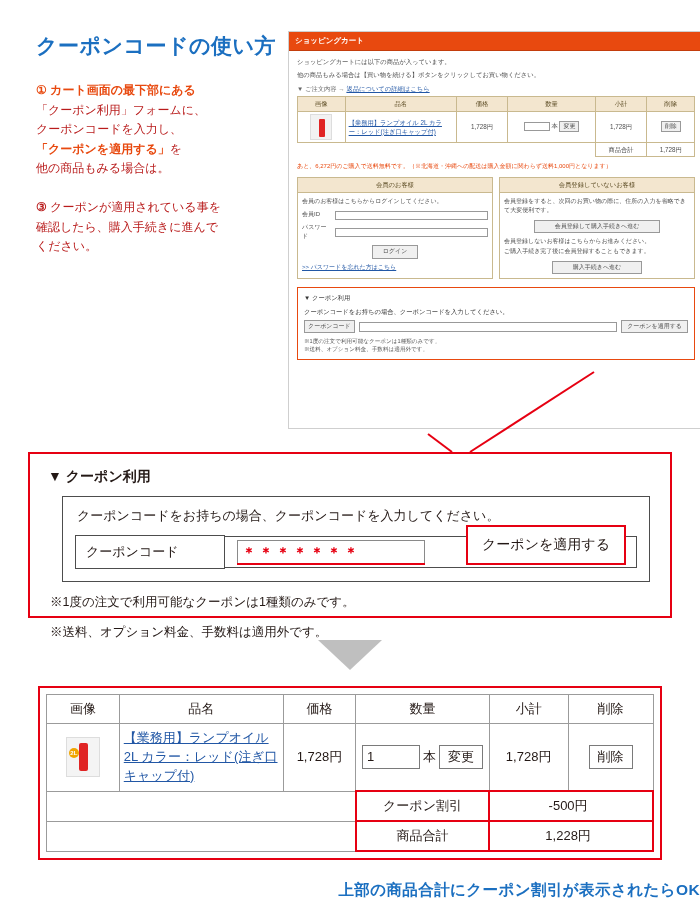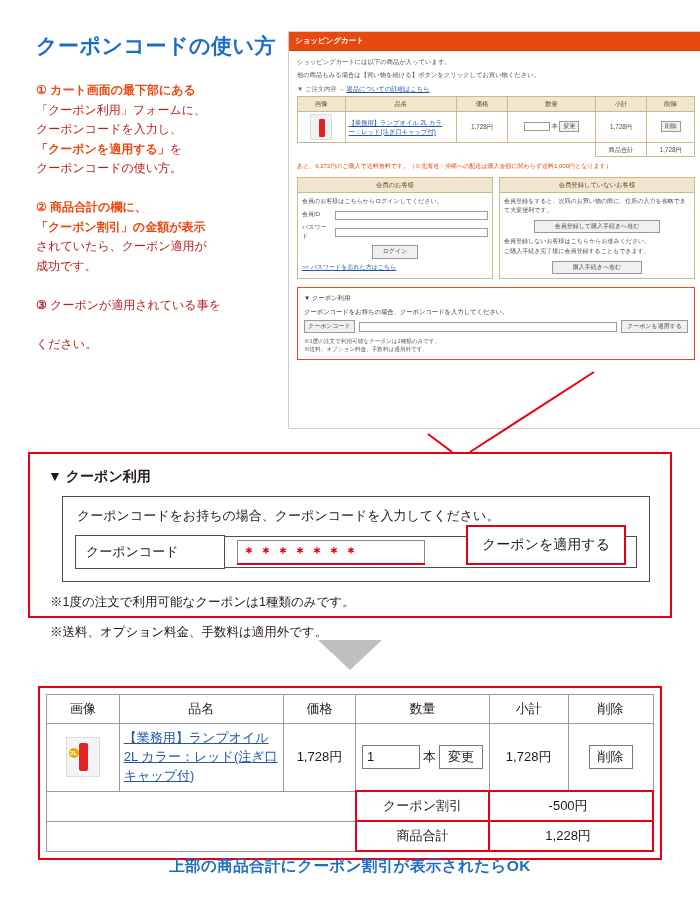--- a/index.html
+++ b/index.html
@@ -183,51 +183,44 @@
     padding:2px 8px; font-size:13px;
   }
   .bc-sumlbl {
     text-align:center !important; border:2px solid #e60012 !important;
   }
   .bc-sumval { text-align:left; padding-right:10px !important; border:2px solid #e60012 !important; }
   .bc-blank { border:1px solid #9b9b9b; }
 
   
   .footer-msg {
-    position:absolute; left:0; top:856px; width:700px; text-align:center;
+    position:absolute; left:0; top:880px; width:700px; text-align:right;
     color:#1b6fc0; font-size:15.5px; font-weight:bold; letter-spacing:0.4px;
   }
 </style>
 </head>
 <body>
 
 <div class="instructions">
   <h1>クーポンコードの使い方</h1>
 
   <div class="step">
     <span class="num or">①</span>
     <span class="or">カート画面の最下部にある</span><br>
     <span class="bk">「クーポン利用」フォーム</span><span class="bk">に、</span><br>
     <span class="bk">クーポンコードを入力し、</span><br>
     <span class="or">「クーポンを適用する」</span><span class="bk">を</span><br>
-    <span class="bk">クーポンコードの使い方。</span>
+    <span class="bk">他の商品もみる場合は。</span>
   </div>
 
-  <div class="step">
-    <span class="num or">②</span>
-    <span class="or">商品合計の欄に、</span><br>
-    <span class="or">「クーポン割引」の金額が表示</span><br>
-    <span class="bk">されていたら、クーポン適用が</span><br>
-    <span class="bk">成功です。</span>
-  </div>
 
   <div class="step">
     <span class="num bk">③</span>
     <span class="bk">クーポンが適用されている事を</span><br>
-    <br>
+    <span class="bk">確認したら、購入手続きに進んで</span><br>
     <span class="bk">ください。</span>
   </div>
 </div>
 
 <div class="mini">
   <div class="mini-bar">ショッピングカート</div>
   <div class="mini-body">
     <p class="mini-note">ショッピングカートには以下の商品が入っています。</p>
     <p class="mini-note">他の商品もみる場合は【買い物を続ける】ボタンをクリックしてお買い物ください。</p>
     <p style="margin:0 0 3px 0;">

